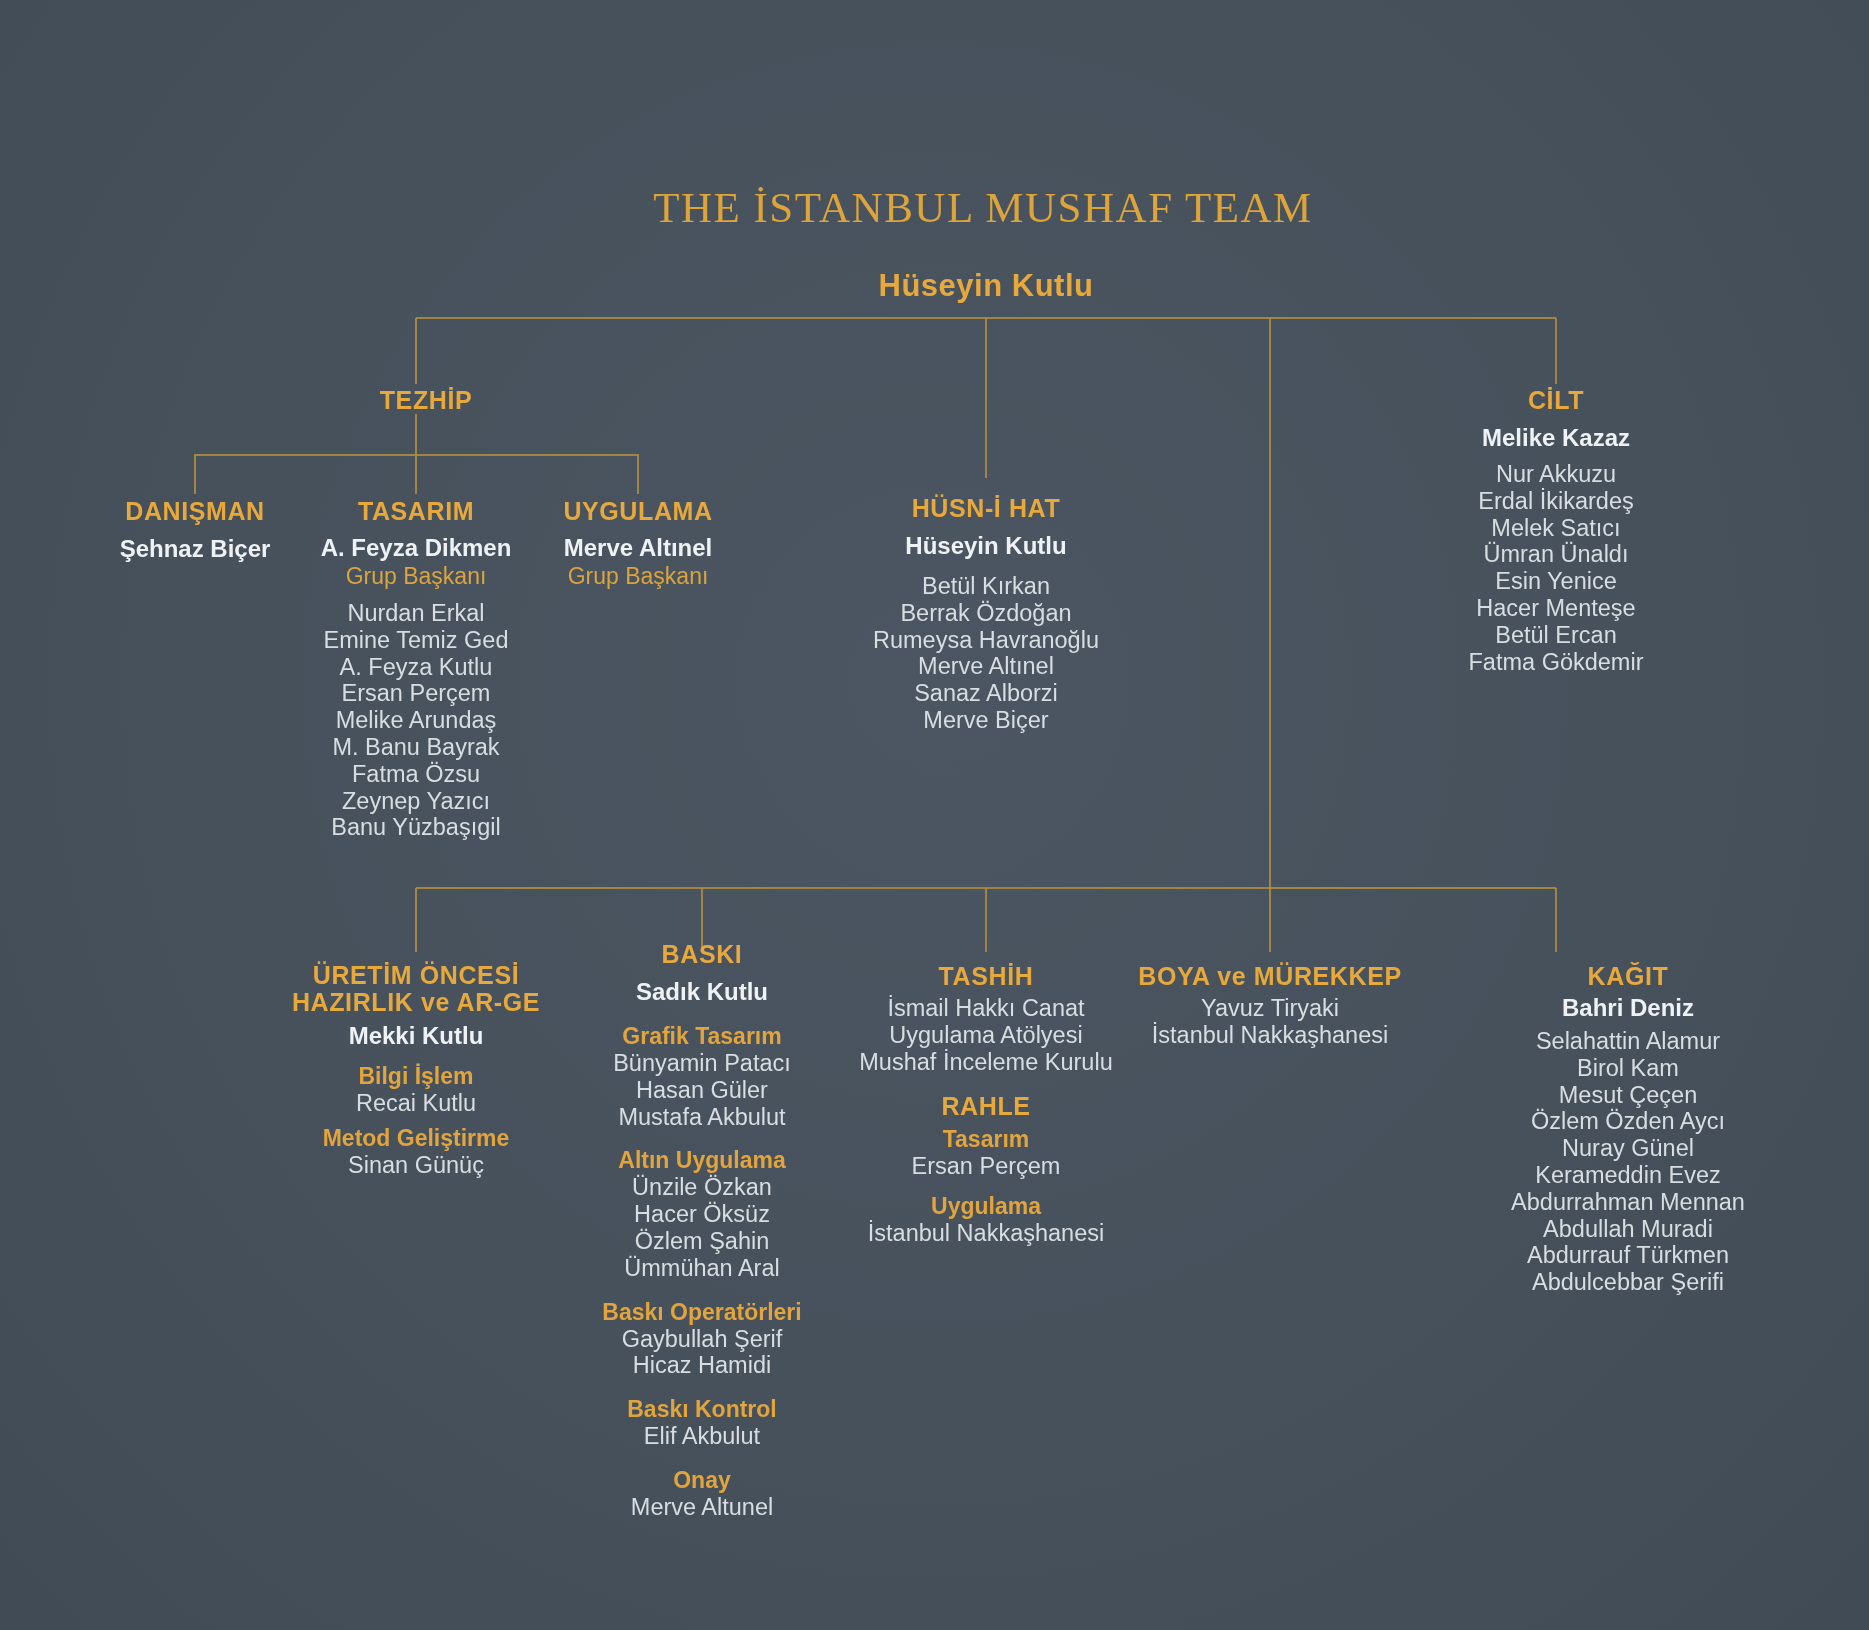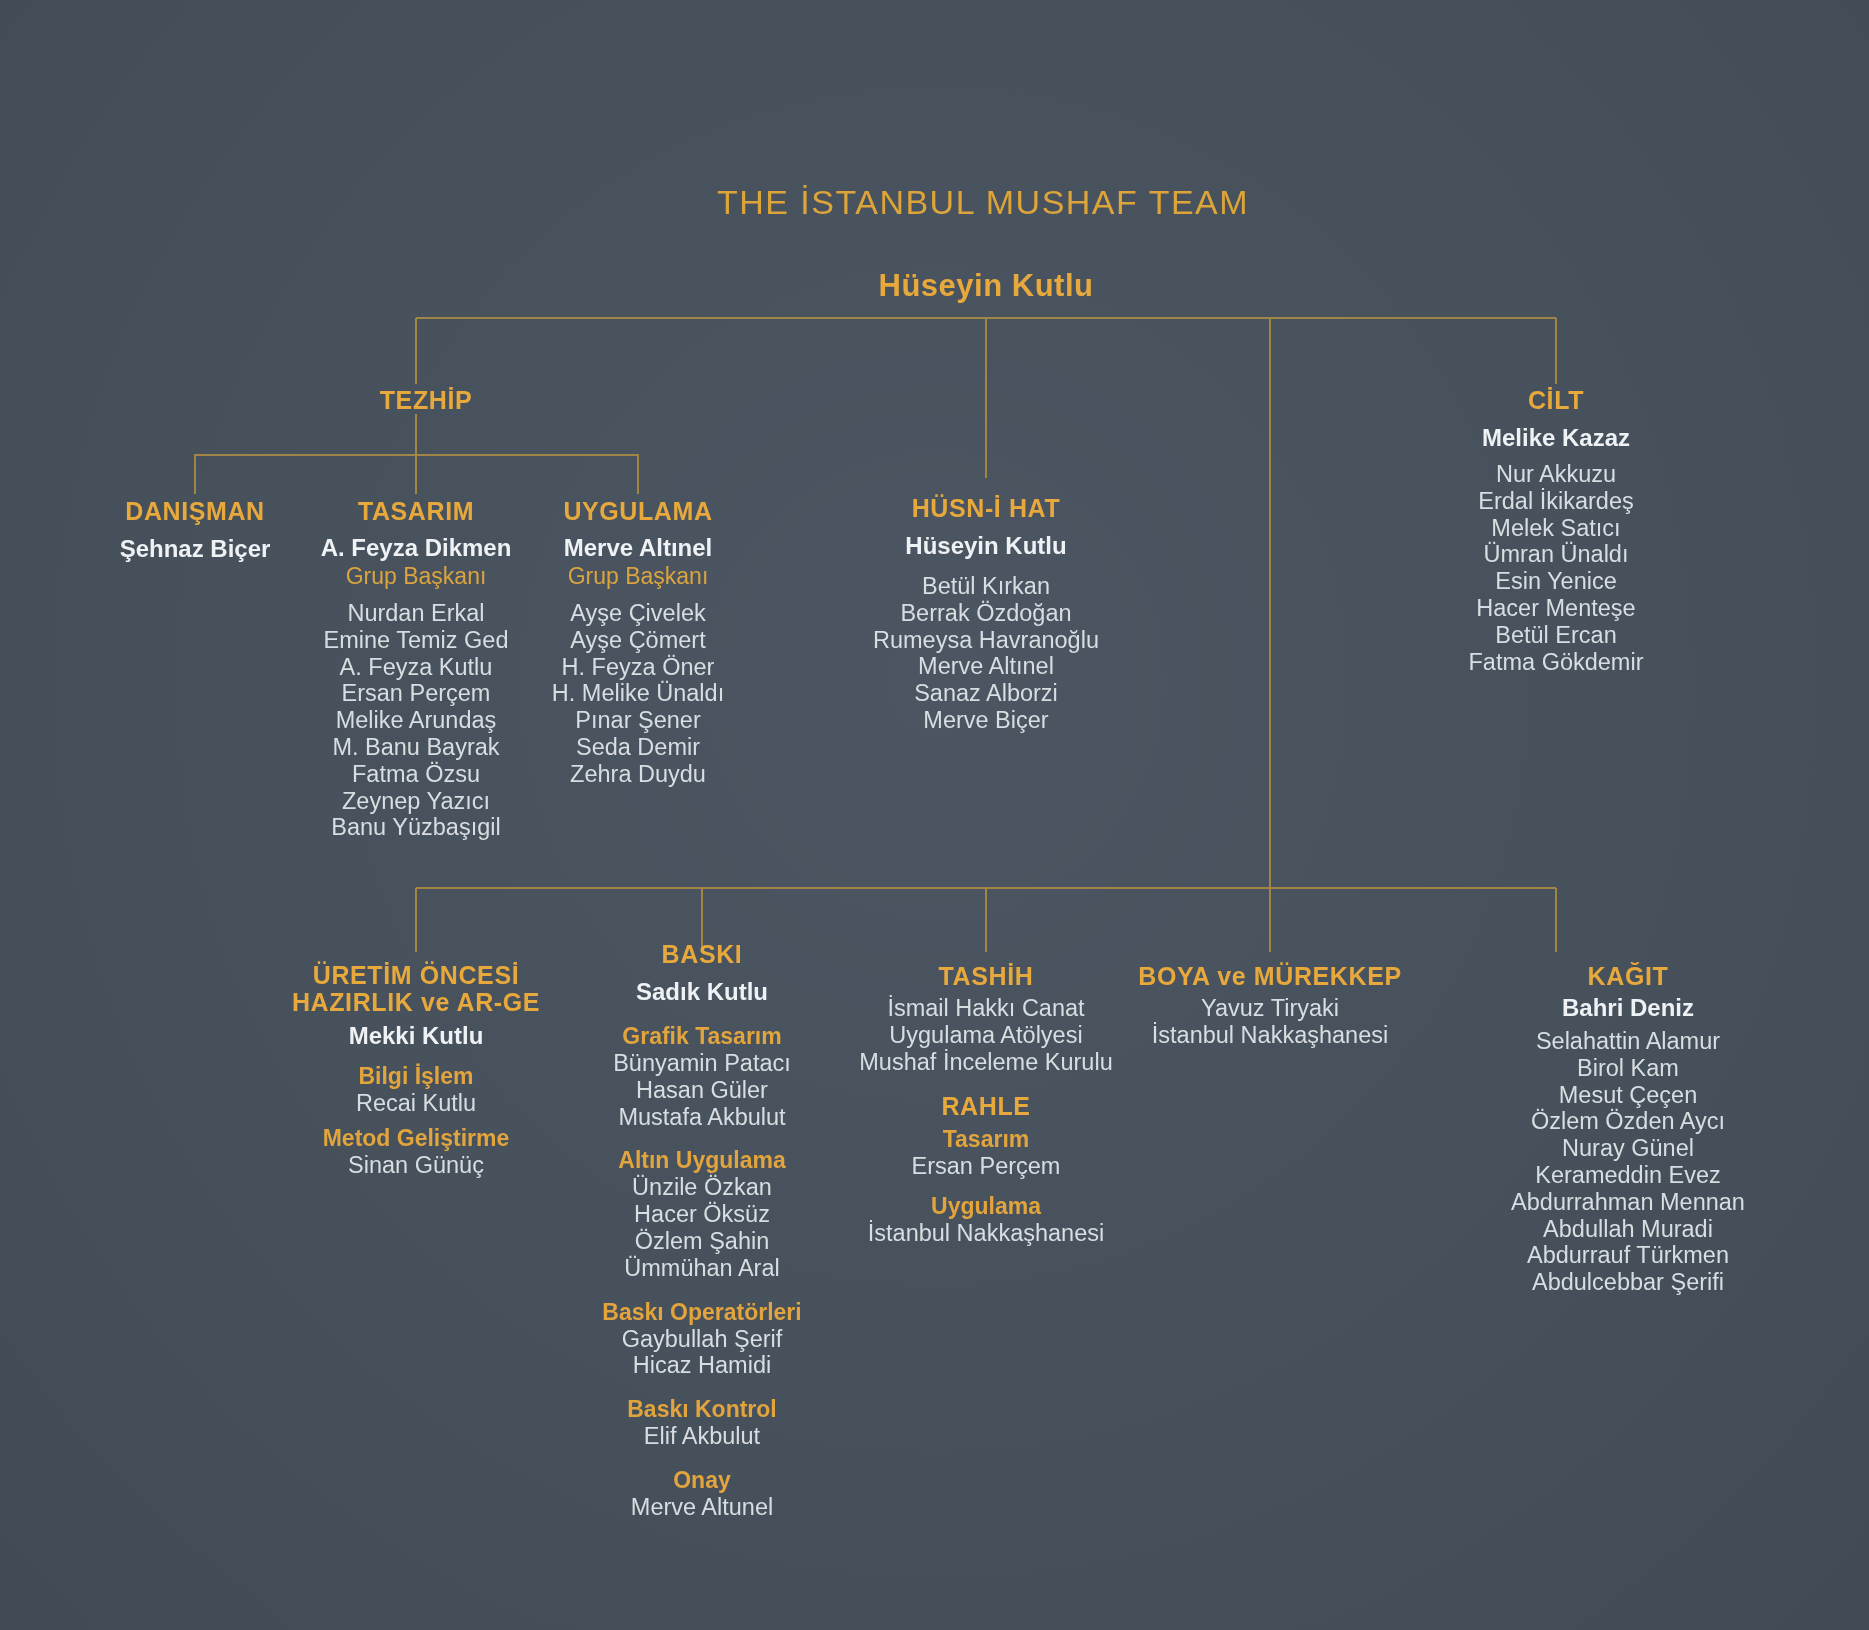--- a/index.html
+++ b/index.html
@@ -8,21 +8,21 @@
     width:1869px;height:1630px;
     background:radial-gradient(ellipse at 50% 42%, #4b5662 0%, #47515c 55%, #414b55 100%);
     font-family:"Liberation Sans", sans-serif;
     overflow:hidden;
   }
   .abs{position:absolute;transform:translateX(-50%);text-align:center;white-space:nowrap;}
   .page-title{
     font-size:46px;letter-spacing:2px;color:#f2f4f6;font-weight:400;
   }
   .page-subtitle{
-    font-size:34px;letter-spacing:1.5px;color:#dda439;font-weight:400;
+    font-size:43px;letter-spacing:1.5px;color:#dda439;font-weight:400;font-family:Liberation Serif, serif;
   }
   .root-name{
     font-size:31px;font-weight:bold;color:#e7a83c;letter-spacing:0.5px;
   }
   .sec-header{
     font-size:25px;font-weight:bold;color:#e7a83c;letter-spacing:0.6px;line-height:29px;
   }
   .leader{
     font-size:24px;font-weight:bold;color:#eff2f4;line-height:29px;margin-top:8px;
   }
@@ -94,29 +94,20 @@
         <div class="member">Fatma Özsu</div>
         <div class="member">Zeynep Yazıcı</div>
         <div class="member">Banu Yüzbaşıgil</div>
       </div>
   </div>
 
   <div class="abs" style="left:638px;top:497px;">
     <div class="sec-header">UYGULAMA</div>
     <div class="leader" style="margin-top:7px;">Merve Altınel</div>
     <div class="role">Grup Başkanı</div>
-    <div class="member-list" style="margin-top:10px;">
-        <div class="member">Ayşe Çivelek</div>
-        <div class="member">Ayşe Çömert</div>
-        <div class="member">H. Feyza Öner</div>
-        <div class="member">H. Melike Ünaldı</div>
-        <div class="member">Pınar Şener</div>
-        <div class="member">Seda Demir</div>
-        <div class="member">Zehra Duydu</div>
-      </div>
   </div>
 
   <div class="abs" style="left:986px;top:494px;">
     <div class="sec-header">HÜSN-İ HAT</div>
     <div class="leader">Hüseyin Kutlu</div>
     <div class="member-list" style="margin-top:13px;">
         <div class="member">Betül Kırkan</div>
         <div class="member">Berrak Özdoğan</div>
         <div class="member">Rumeysa Havranoğlu</div>
         <div class="member">Merve Altınel</div>

